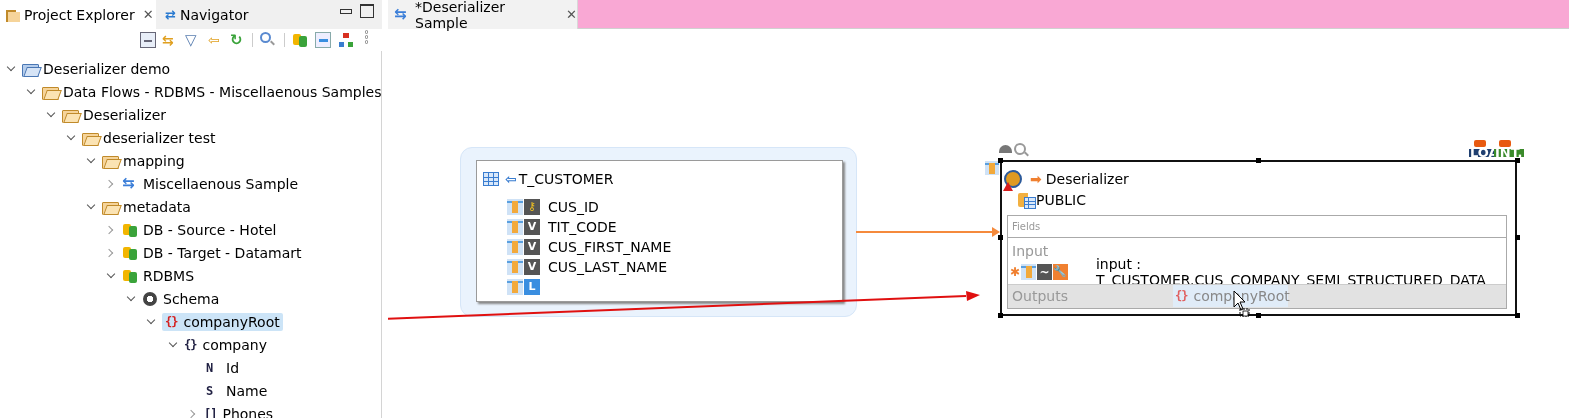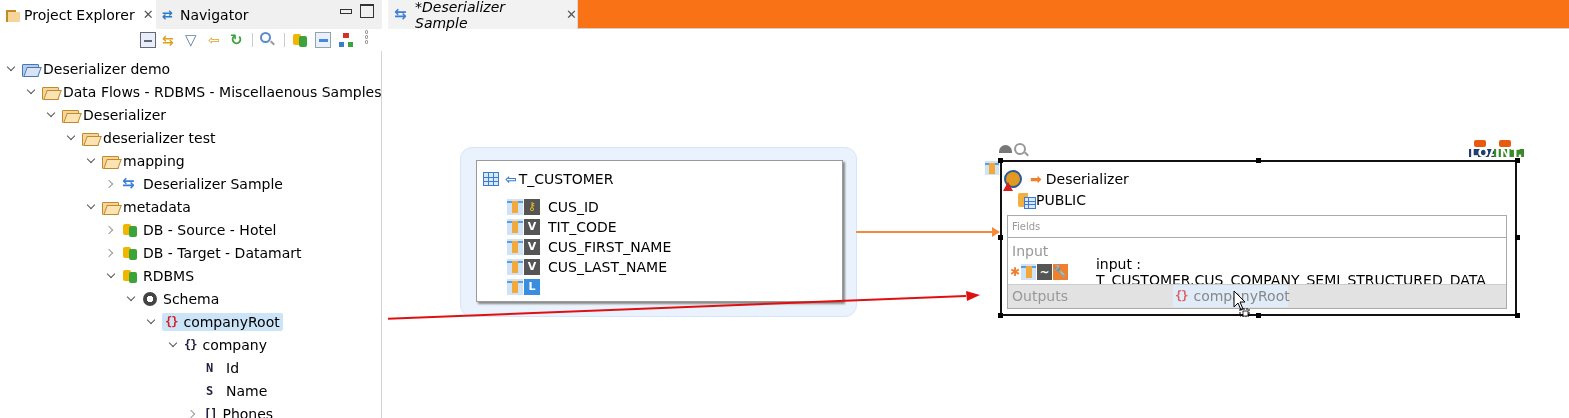--- a/index.html
+++ b/index.html
@@ -2,21 +2,21 @@
 <html><head>
 <meta charset="utf-8">
 <style>
   * { box-sizing: border-box; margin: 0; padding: 0; }
   html, body { width: 1569px; height: 418px; overflow: hidden; background: #fff;
     font-family: "DejaVu Sans", "Liberation Sans", sans-serif; font-size: 14px; color: #000; }
   .root { position: relative; width: 1569px; height: 418px; }
 
   
   .left-panel { position: absolute; left: 0; top: 0; width: 382px; height: 418px; background: #fff; border-right: 1px solid #d4d4d4; }
-  .left-tabbar { position: absolute; left: 0; top: 0; width: 382px; height: 29px; background: #f0f0f0; }
+  .left-tabbar { position: absolute; left: 0; top: 0; width: 382px; height: 29px; background: #f0f0f0; text-align: right; }
   .ltab { position: absolute; top: 0; height: 29px; display: flex; align-items: center; font-size: 14px; white-space: nowrap; }
   .ltab.active { left: 0; width: 156px; background: #fff; padding-left: 6px; }
   .ltab.inactive { left: 158px; padding-left: 4px; }
   .ltab .ticon { width: 14px; height: 14px; margin-right: 4px; display: inline-block; position: relative; }
   .ltab .close { margin-left: 8px; font-size: 13px; color: #555; }
   .win-btn { position: absolute; top: 4px; width: 14px; height: 14px; }
   .minimize-btn { left: 338px; }
   .minimize-btn::before { content: ""; position: absolute; left: 2px; top: 5px; width: 10px; height: 3px; border: 1px solid #333; }
   .maximize-btn { left: 360px; border: 1px solid #333; border-top-width: 2px; }
   .left-toolbar { position: absolute; left: 0; top: 29px; width: 382px; height: 22px; background: #fff; }
@@ -38,21 +38,21 @@
   .db-icon::after { content: ""; position: absolute; left: 7px; top: 4px; width: 8px; height: 11px; background: #3aa33a; border-radius: 2px; }
   .schema-icon::before { content: ""; position: absolute; left: 1px; top: 1px; width: 14px; height: 14px; border-radius: 50%; background: radial-gradient(circle at 50% 50%, #fff 0 3px, #444 3.5px 7px); }
   .json-obj { font-family: "DejaVu Sans Mono", monospace; font-weight: bold; font-size: 12px; margin-right: 6px; letter-spacing: -1px; }
   .json-obj.red { color: #d42020; }
   .json-obj.dark { color: #222244; }
   .type-letter { font-family: "DejaVu Sans Mono", monospace; font-weight: bold; font-size: 12px; color: #222244; margin-right: 10px; width: 10px; display: inline-block; }
   .tree-row.selected .sel-bg { background: #cce4f7; padding: 1px 3px; border-radius: 2px; display: flex; align-items: center; }
 
   
   .editor { position: absolute; left: 388px; top: 0; width: 1181px; height: 418px; background: #fff; }
-  .editor-tabbar { position: absolute; left: 0; top: 0; width: 1181px; height: 29px; background: #f97316; border-bottom: 1px solid #d0d0d0; font-style: italic; }
+  .editor-tabbar { position: absolute; left: 0; top: 0; width: 1181px; height: 29px; background: #f9a8d4; border-bottom: 1px solid #d0d0d0; }
   .etab { position: absolute; left: 0; top: 0; width: 190px; height: 29px; background: #f2f2f2; display: flex; align-items: center; padding-left: 6px; font-size: 14px; border-right: 1px solid #d8d8d8; }
   .etab .close { margin-left: 8px; font-size: 13px; color: #555; }
   .canvas { position: absolute; left: 0; top: 30px; width: 1181px; height: 388px; }
 
   
   .source-shadow { position: absolute; left: 72px; top: 117px; width: 397px; height: 170px; background: #eaf3fd; border: 1px solid #d6e6f8; border-radius: 12px; }
   .source-box { position: absolute; left: 88px; top: 130px; width: 367px; height: 142px; background: #fff; border: 1px solid #9a9a9a; box-shadow: 2px 2px 2px #888; }
   .src-title { position: absolute; left: 6px; top: 10px; display: flex; align-items: center; font-size: 14px; }
   .grid-icon { width: 16px; height: 14px; display: inline-block; margin-right: 6px; border: 1px solid #3a7dd0; background:
     linear-gradient(#3a7dd0,#3a7dd0) 0 4px/100% 1px no-repeat,
@@ -169,21 +169,21 @@
         <span>deserializer test</span>
       </div>
       <div class="tree-row" style="left:86px;top:92px;">
         <span class="chev down"></span>
         <span class="ticon folder"></span>
         <span>mapping</span>
       </div>
       <div class="tree-row" style="left:106px;top:115px;">
         <span class="chev right"></span>
         <span class="ticon flow-icon"></span>
-        <span>Deserializer Sample</span>
+        <span>Miscellaenous Sample</span>
       </div>
       <div class="tree-row" style="left:86px;top:138px;">
         <span class="chev down"></span>
         <span class="ticon folder"></span>
         <span>metadata</span>
       </div>
       <div class="tree-row" style="left:106px;top:161px;">
         <span class="chev right"></span>
         <span class="ticon db-icon"></span>
         <span>DB - Source - Hotel</span>

